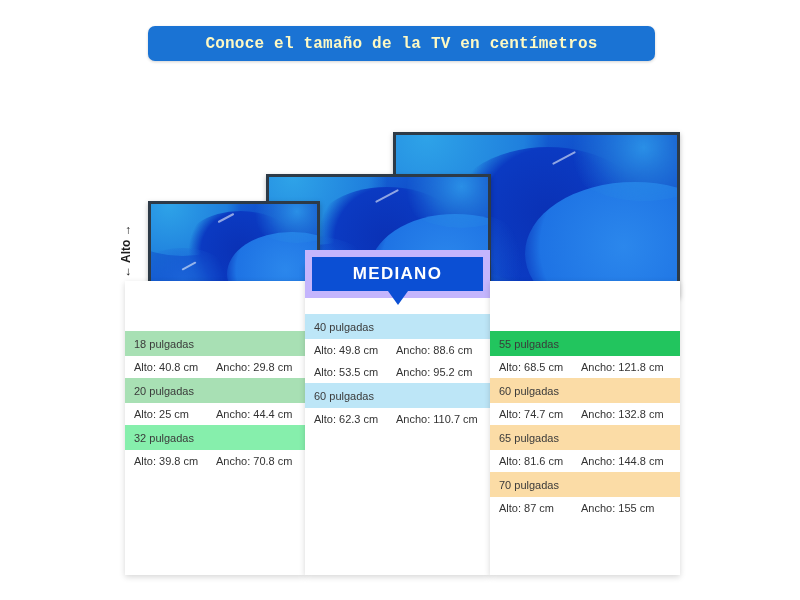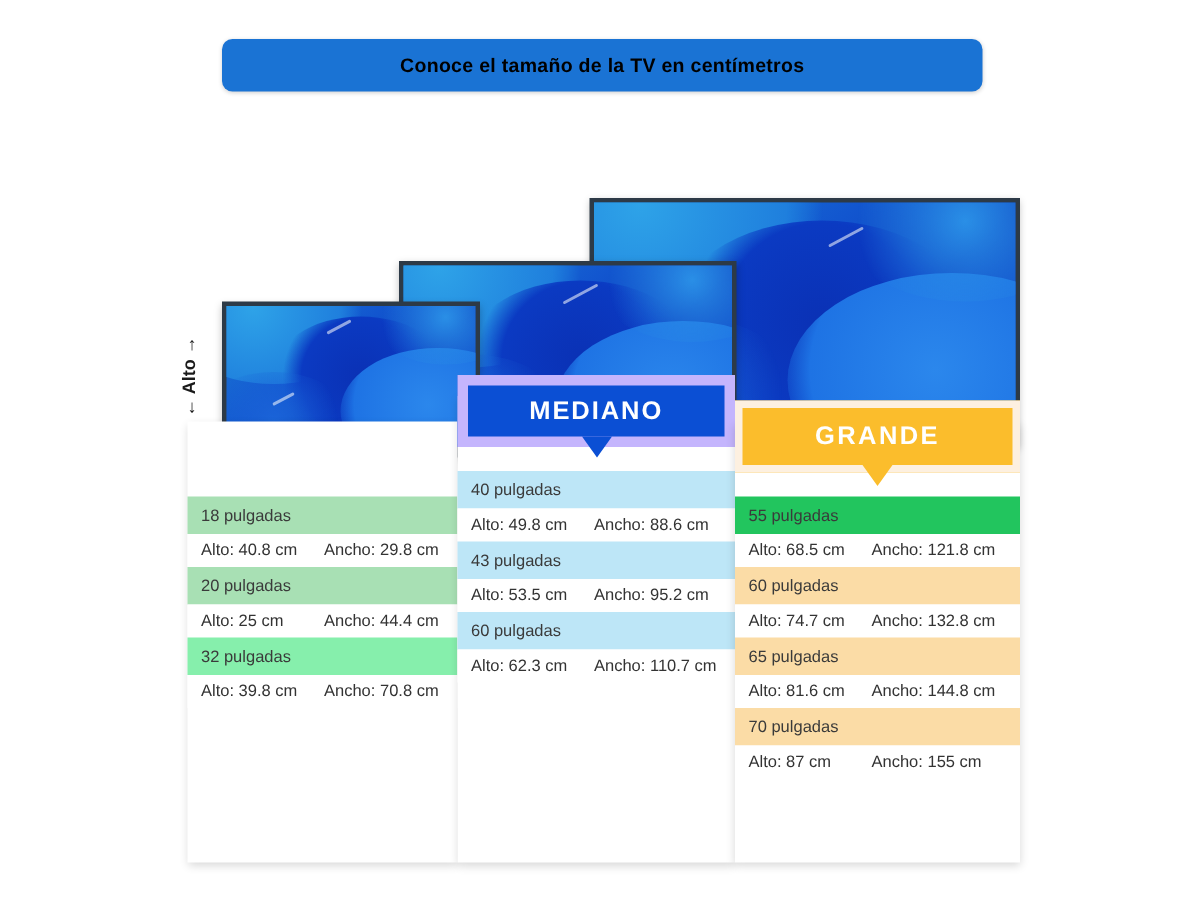--- a/index.html
+++ b/index.html
@@ -18,25 +18,26 @@
   
   .title-banner {
     position: absolute;
     left: 148px; top: 26px;
     width: 507px; height: 35px;
     border-radius: 7px;
     display: flex; align-items: center; justify-content: center;
     box-shadow: 0 1px 3px rgba(0,0,0,0.18);
   }
   .title-banner .title-text {
-    color: #000000;
-    font-size: 13px;
+    color: #fef9c3;
+    font-size: 16px;
     font-weight: bold;
     letter-spacing: 0.2px;
     white-space: nowrap;
+    font-family: Liberation Mono, monospace;
   }
 
   
   .tv-area {
     position: absolute;
     left: 0; top: 62px;
     width: 800px; height: 190px;
   }
   .tv {
     position: absolute;
@@ -247,42 +248,35 @@
       <span class="pointer" style="border-top:14px solid #0b4fd4"></span>
     </div>
     <div class="rows">
       <div class="row-inch" style="background:#bde6f7">
           <span>40 pulgadas</span>
         </div>
       <div class="row-dims">
         <span class="alto">Alto: 49.8 cm</span>
         <span class="ancho">Ancho: 88.6 cm</span>
       </div>
-      <div class="row-inch" style="background:#bde6f7">
-          <span>43 pulgadas</span>
-        </div>
       <div class="row-dims">
         <span class="alto">Alto: 53.5 cm</span>
         <span class="ancho">Ancho: 95.2 cm</span>
       </div>
       <div class="row-inch" style="background:#bde6f7">
           <span>60 pulgadas</span>
         </div>
       <div class="row-dims">
         <span class="alto">Alto: 62.3 cm</span>
         <span class="ancho">Ancho: 110.7 cm</span>
       </div>
     </div>
   </div>
 
   <div class="card card-grande">
-    <div class="card-header" style="background:#fbbd2c">
-      <span class="hdr-text">GRANDE</span>
-      <span class="pointer" style="border-top:14px solid #fbbd2c"></span>
-    </div>
     <div class="rows">
       <div class="row-inch" style="background:#22c55e">
           <span>55 pulgadas</span>
         </div>
       <div class="row-dims">
         <span class="alto">Alto: 68.5 cm</span>
         <span class="ancho">Ancho: 121.8 cm</span>
       </div>
       <div class="row-inch" style="background:#fbdca6">
           <span>60 pulgadas</span>

